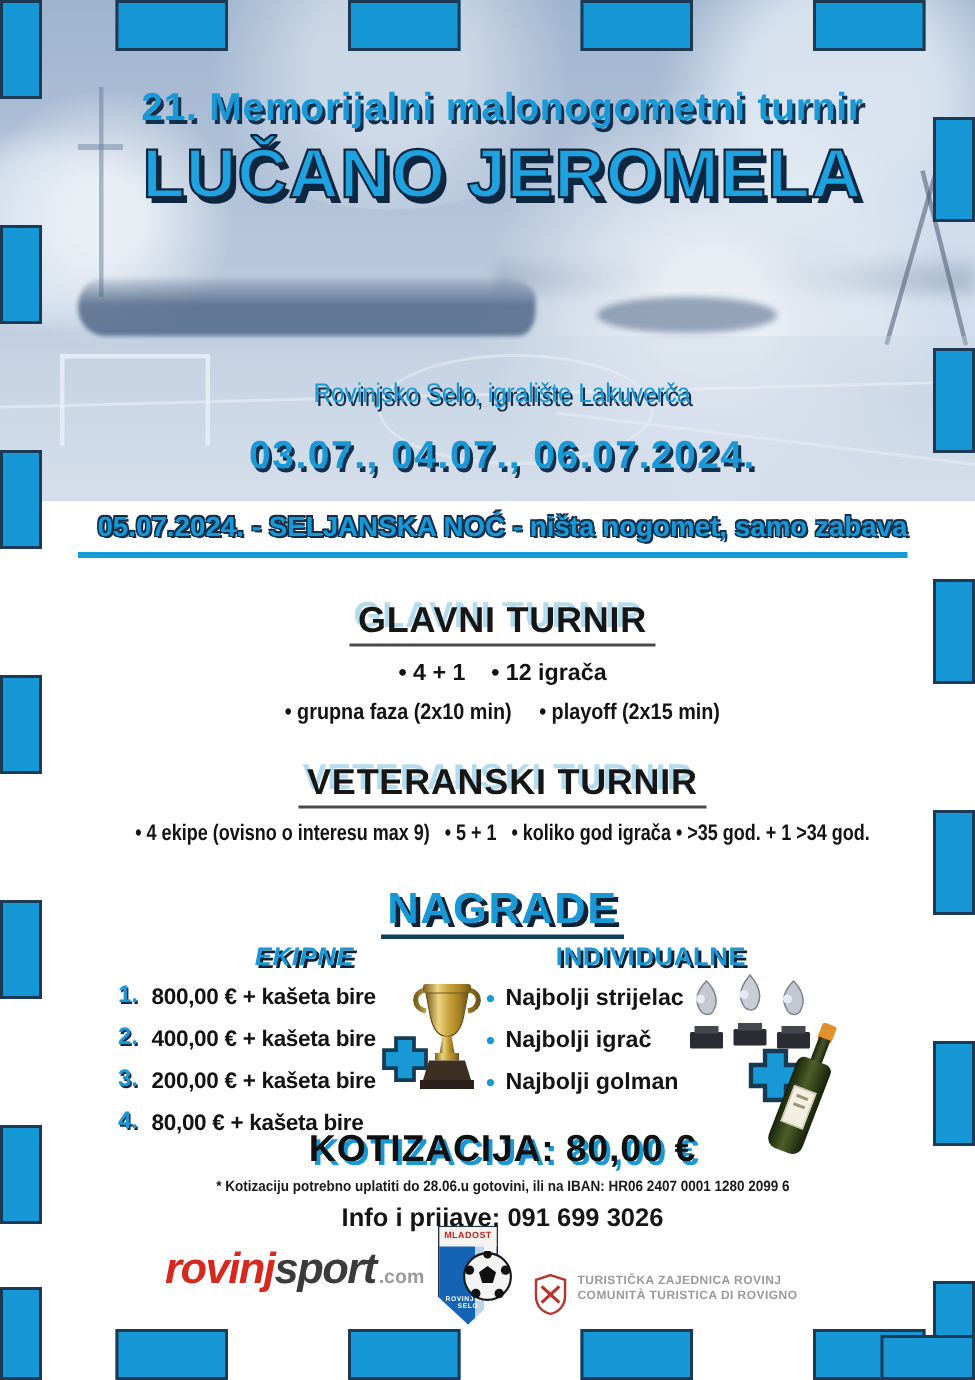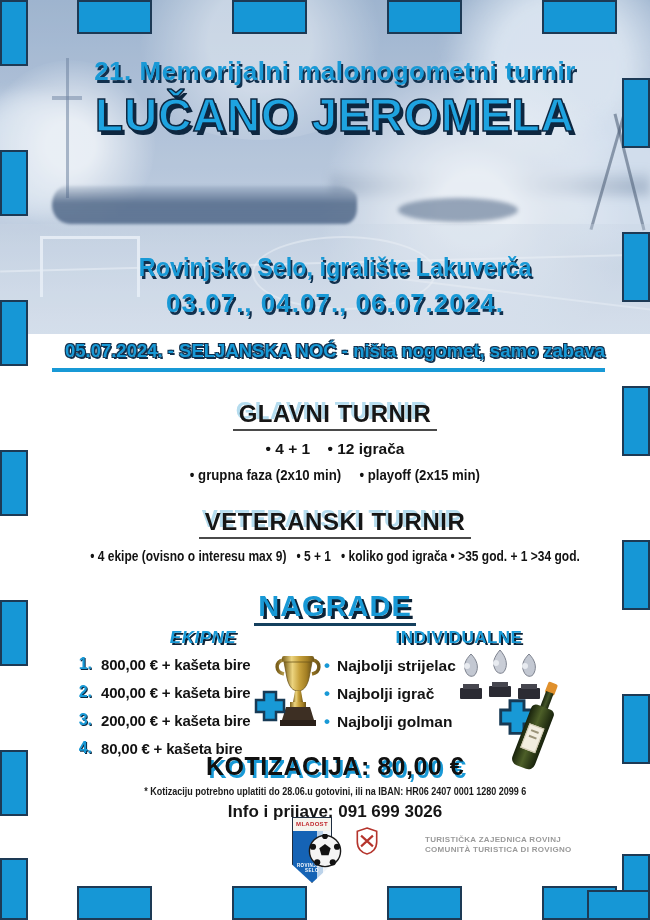--- a/index.html
+++ b/index.html
@@ -51,21 +51,21 @@
 
   
   .frame{position:absolute;inset:0;z-index:30;pointer-events:none;}
   .frame .sq{position:absolute;background:#1697d6;border:2px solid #1d3a55;box-sizing:border-box;}
 
   
   .subtitle{top:56px;font-size:26px;font-weight:bold;color:#1899d6;letter-spacing:.5px;
     text-shadow:2px 2.5px 0 #12304d;z-index:5;}
   .big-title{top:88px;font-size:46px;font-weight:bold;color:#1ea3e0;letter-spacing:1px;
     -webkit-text-stroke:1.5px #0e2740;text-shadow:3px 4px 0 #0e2740;z-index:5;}
-  .venue{top:252px;font-size:26px;font-weight:bold;color:#1899d6;text-shadow:2px 2.5px 0 #12304d;z-index:5;}
+  .venue{top:252px;font-size:18px;font-weight:normal;color:#1899d6;text-shadow:2px 2.5px 0 #12304d;z-index:5;}
   .dates{top:288px;font-size:26px;font-weight:bold;color:#1899d6;letter-spacing:1px;text-shadow:2px 2.5px 0 #12304d;z-index:5;}
 
   .banner{top:340px;font-size:18.5px;font-weight:bold;color:#1899d6;
     text-shadow:-1px -1px 0 #12304d,1px -1px 0 #12304d,-1px 1px 0 #12304d,1.5px 1.5px 0 #12304d;}
   .rule{left:52px;top:368px;width:553px;height:4px;background:#1899d6;}
 
   
   .sec-head{font-size:24px;font-weight:bold;color:#161616;letter-spacing:.5px;
     text-shadow:-3px -3px 0 #b5dcee;}
   .sec-head .u{display:inline-block;border-bottom:2px solid #4a4a4a;padding:0 6px 1px;}
@@ -76,21 +76,21 @@
   .g2{top:466px;}
   .v1{top:547px;}
 
   
   .nagrade{top:590px;font-size:29px;font-weight:bold;color:#1899d6;letter-spacing:1px;
     text-shadow:3px 3px 0 #0c2236;}
   .nagrade .u{display:inline-block;border-bottom:3px solid #14405e;padding:0 4px 0;}
   .subhead{top:628px;font-size:17px;font-weight:bold;color:#1899d6;letter-spacing:.5px;
     text-shadow:2px 2px 0 #0c2236;}
   .subhead.ek{left:203px;transform:translateX(-50%);font-style:italic;}
-  .subhead.ind{left:459px;transform:translateX(-50%);}
+  .subhead.ind{left:434px;transform:translateX(-50%);}
   .team-list{left:68px;top:650px;width:230px;}
   .prize-row{height:28px;display:flex;align-items:center;}
   .rank{width:24px;text-align:right;font-size:16px;font-weight:bold;color:#1899d6;
     text-shadow:1px 1px 0 #0c2b44;margin-right:9px;}
   .ptext{font-size:15px;font-weight:bold;color:#131313;letter-spacing:-.2px;white-space:nowrap;}
   .ind-list{left:324px;top:652px;width:160px;}
   .ind-row{height:28px;display:flex;align-items:center;}
   .ibullet{color:#1899d6;font-size:17px;font-weight:bold;margin-right:7px;}
   .itext{font-size:15.5px;font-weight:bold;color:#131313;white-space:nowrap;}
 
@@ -123,21 +123,21 @@
   .crest .shield{position:absolute;left:0;top:0;width:40px;height:66px;
     background:linear-gradient(90deg,#1563b5 0 62%,#bcd3ea 62% 78%,#f2f6fa 78% 100%);
     border:1px solid #1e2d40;box-sizing:border-box;
     clip-path:polygon(0 0,100% 0,100% 72%,50% 100%,0 72%);}
   .crest .top-band{position:absolute;left:1px;top:1px;width:38px;height:13px;background:#f5f4ee;
     color:#c0272d;font-size:6px;font-weight:bold;text-align:center;line-height:13px;letter-spacing:.3px;}
   .crest .bot-text{position:absolute;left:0;top:46px;width:40px;text-align:center;
     color:#ffffff;font-size:4.5px;font-weight:bold;letter-spacing:.4px;}
   .crest svg{position:absolute;left:16px;top:17px;}
 
-  .tzr{left:356px;top:827px;display:flex;align-items:flex-end;gap:40px;}
+  .tzr{left:356px;top:849px;display:flex;align-items:flex-start;}
   .tzr .txt{margin-left:7px;color:#9a9a9a;font-size:8px;font-weight:bold;letter-spacing:.3px;line-height:10px;}
 </style>
 </head>
 <body>
 
 <div class="poster">
 
   <div class="photo">
     <div class="glow g-sky"></div>
     <div class="foliage fol-r1"></div>
@@ -274,20 +274,25 @@
     <div class="label">
         <i></i>
         <i></i>
       </div>
   </div>
 
   <div class="abs ctr fee">KOTIZACIJA: 80,00 €</div>
   <div class="abs ctr note"><span class="cond90">* Kotizaciju potrebno uplatiti do 28.06.u gotovini, ili na IBAN: HR06 2407 0001 1280 2099 6</span></div>
   <div class="abs ctr info">Info i prijave: 091 699 3026</div>
 
+  <div class="abs rsport">
+    <span class="r1">rovinj</span>
+    <span class="r2">sport</span>
+    <span class="r3">.com</span>
+  </div>
 
   <div class="abs crest">
     <div class="shield"></div>
     <div class="top-band">MLADOST</div>
     <div class="bot-text">ROVINJSKO SELO</div>
     <svg width="34" height="34" viewBox="0 0 24 24">
       <circle cx="12" cy="12" r="11" fill="#f4f4f4" stroke="#1a1a1a" stroke-width="1"></circle>
       <path d="M12 7 L16 10 L14.5 15 L9.5 15 L8 10 Z" fill="#111"></path>
       <circle cx="3.5" cy="9" r="2.2" fill="#111"></circle>
         <circle cx="20.5" cy="9" r="2.2" fill="#111"></circle>

